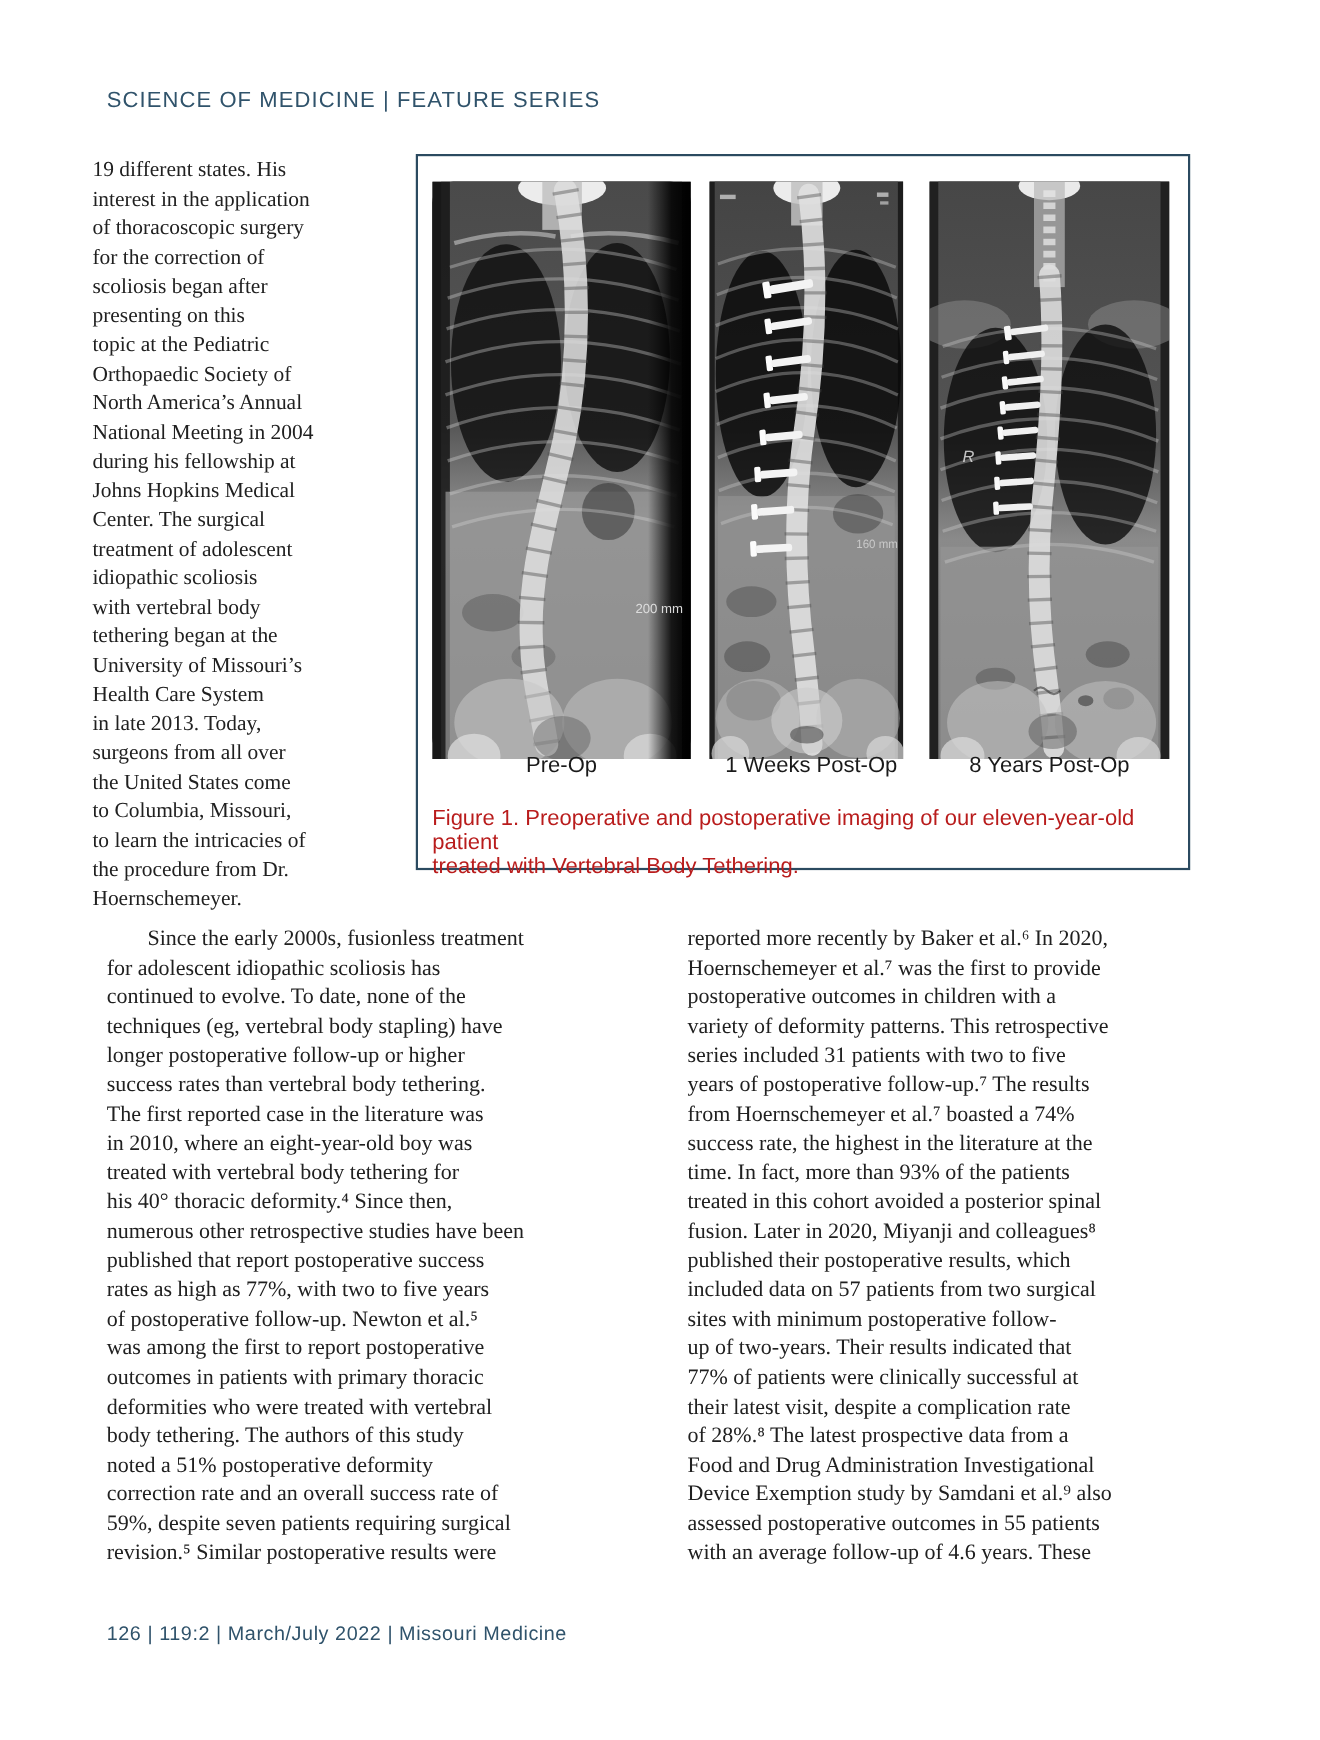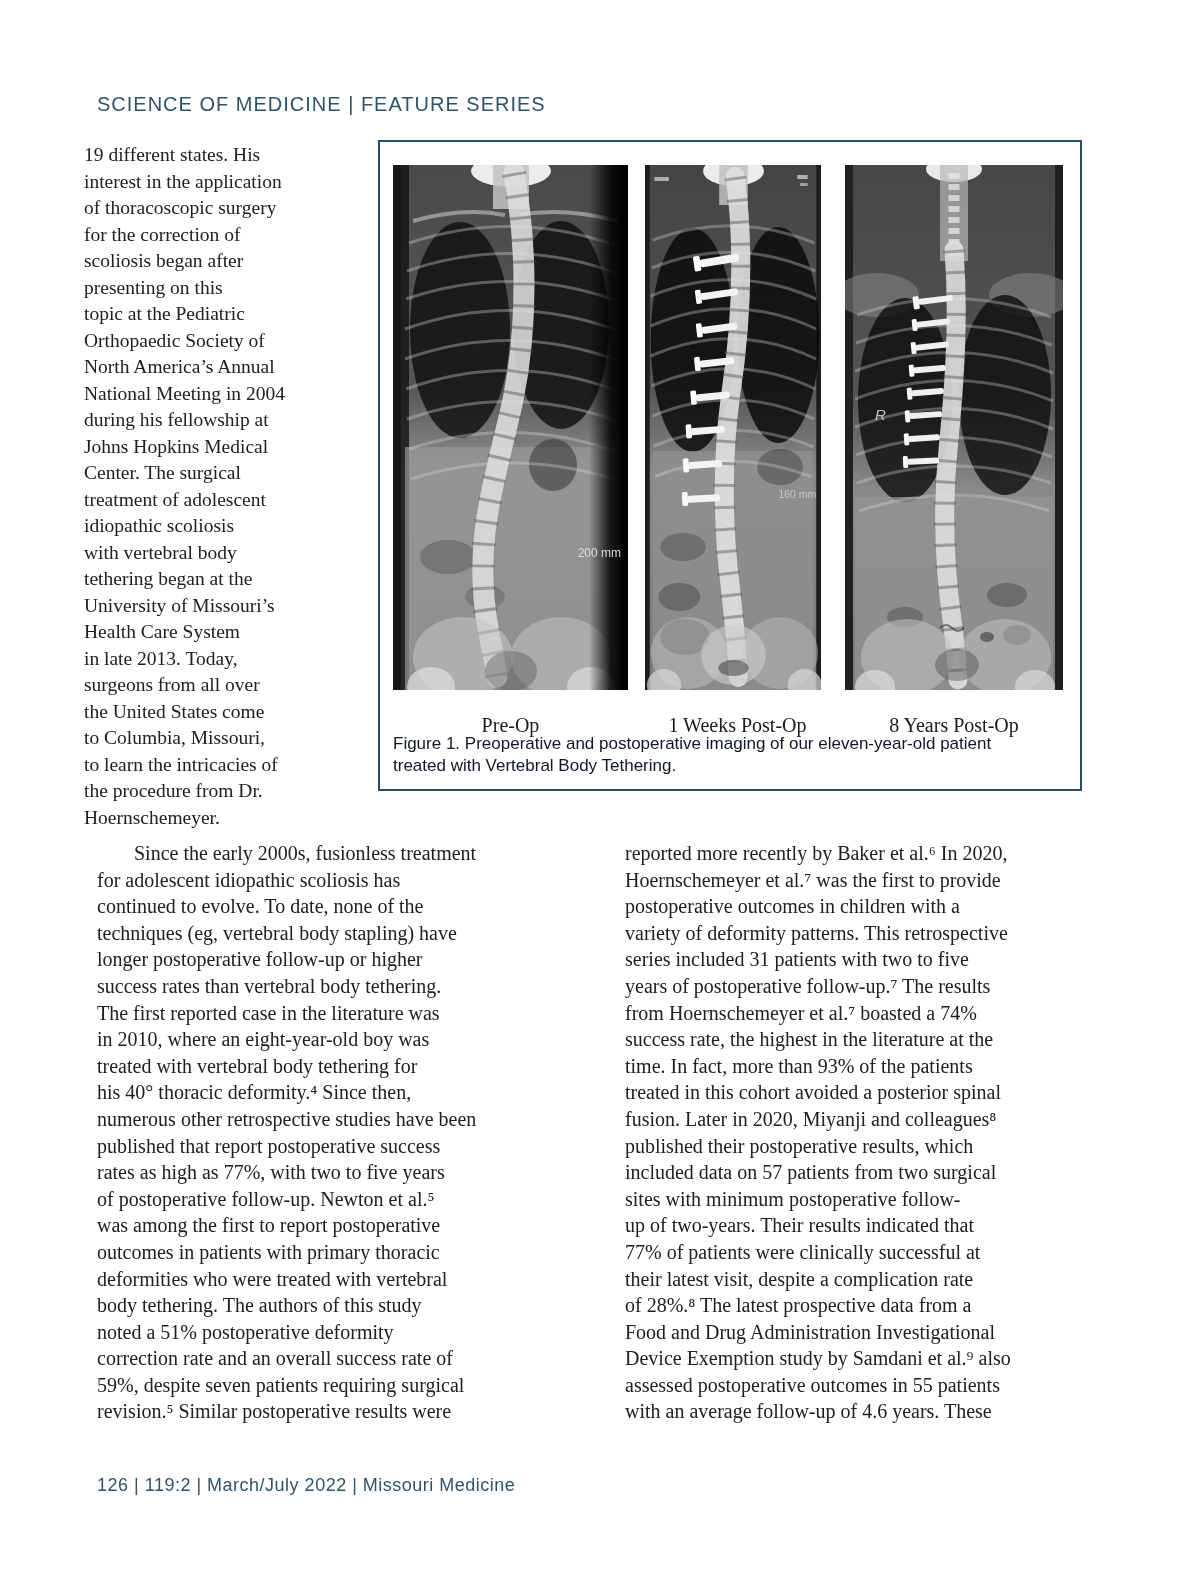--- a/index.html
+++ b/index.html
@@ -5,21 +5,21 @@
   html,body{margin:0;padding:0;background:#ffffff;}
   .page{
     position:relative;
     width:1200px;height:1582px;
     background:#ffffff;
     font-family:"Liberation Serif","DejaVu Serif",serif;
     color:#1f1f1f;
     overflow:hidden;
   }
   .section-header{
-    position:absolute;left:97px;top:93px;
+    position:absolute;left:97px;top:80px;
     font-family:"Liberation Sans","DejaVu Sans",sans-serif;
     font-size:20px;letter-spacing:1px;
     color:#30536b;
     white-space:nowrap;
   }
   .intro-col{
     position:absolute;left:84px;top:142px;width:262px;
     font-size:19.5px;line-height:26.5px;
     white-space:pre-line;
     color:#202020;
@@ -30,32 +30,32 @@
     margin:0;box-sizing:border-box;
     border:2px solid #2b4a60;
     background:#ffffff;
   }
   .xray{position:absolute;top:23px;height:525px;background:#1c1c1c;}
   .xray svg{display:block;width:100%;height:100%;}
   .xray-1{left:13px;width:235px;border-radius:19px;}
   .xray-2{left:265px;width:176px;}
   .xray-3{left:465px;width:218px;}
   .xray-label{
-    position:absolute;top:572px;height:26px;
-    font-family:Liberation Serif, serif;
+    position:absolute;top:543px;height:26px;
+    font-family:Liberation Sans, sans-serif;
     font-size:20px;color:#1a1a1a;text-align:center;
   }
   .label-1{left:13px;width:235px;}
   .label-2{left:265px;width:185px;}
   .label-3{left:465px;width:218px;}
   .figure-caption{
     position:absolute;left:13px;top:591px;width:664px;
     font-family:"Liberation Sans","DejaVu Sans",sans-serif;
-    font-size:17px;line-height:22px;
-    color:#0f172a;
+    font-size:20px;line-height:22px;
+    color:#b91c1c;
     white-space:pre-line;
   }
   .body-col{
     position:absolute;top:840px;
     font-size:20px;line-height:26.6px;
     white-space:pre-line;
     color:#202020;
   }
   .body-col-left{left:97px;width:480px;text-indent:37px;}
   .body-col-right{left:597px;width:480px;margin-left:28px;}

